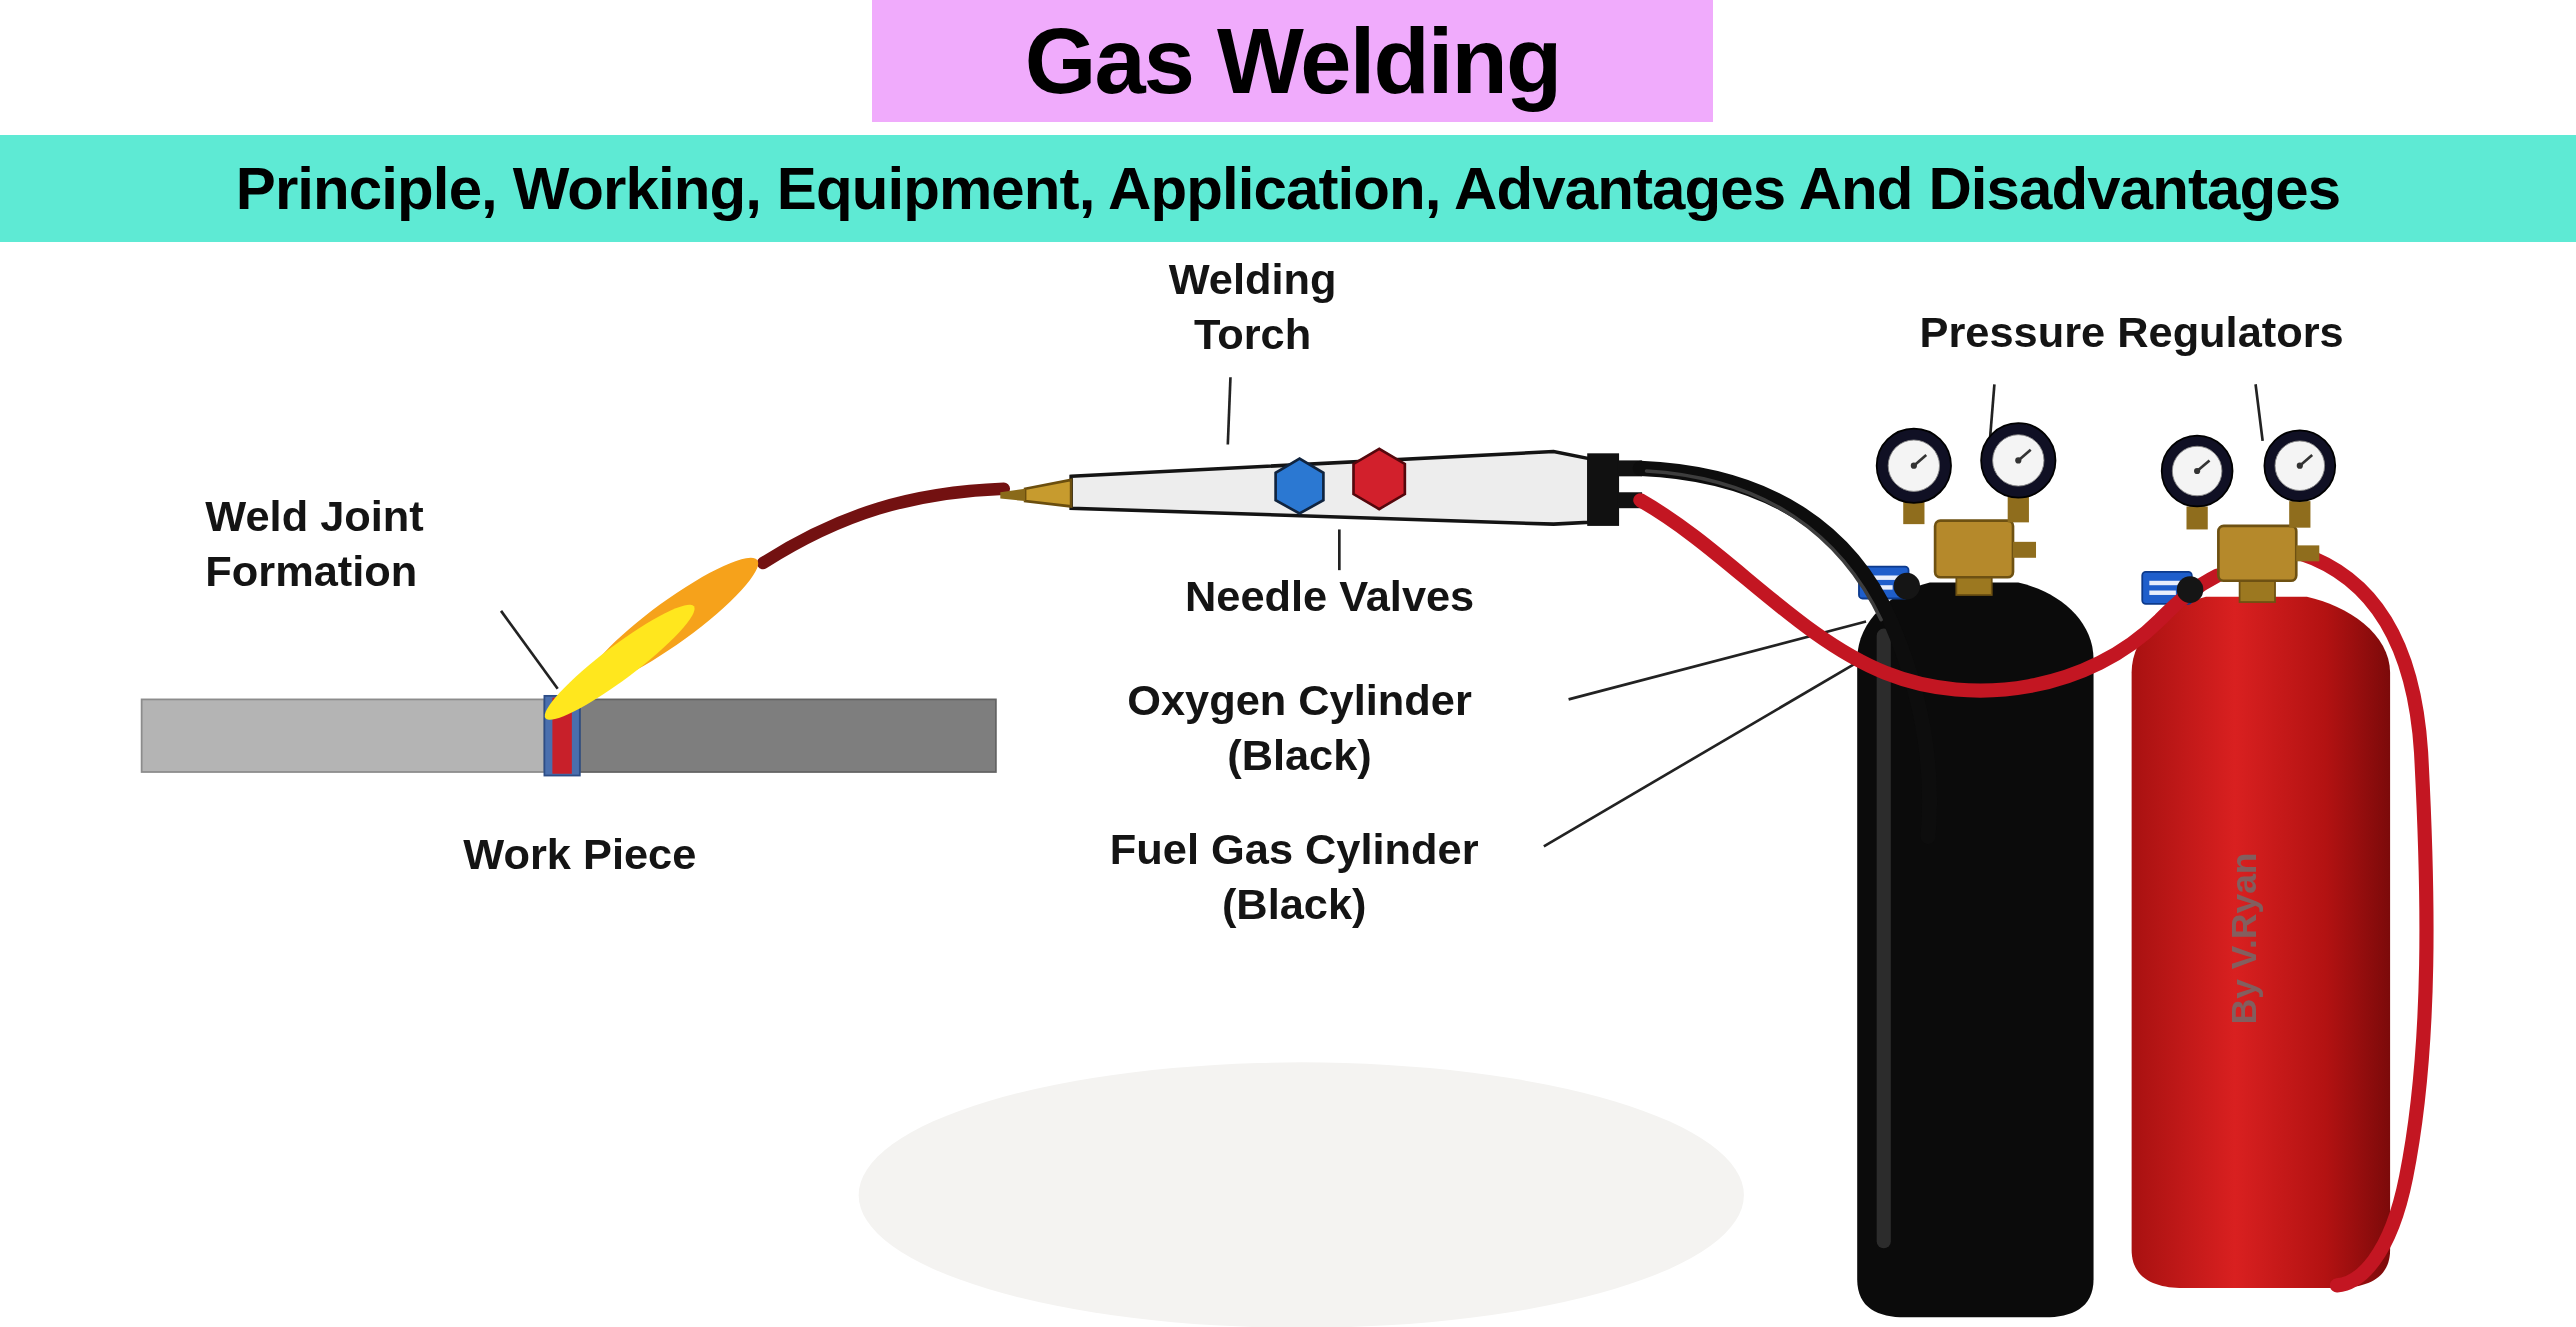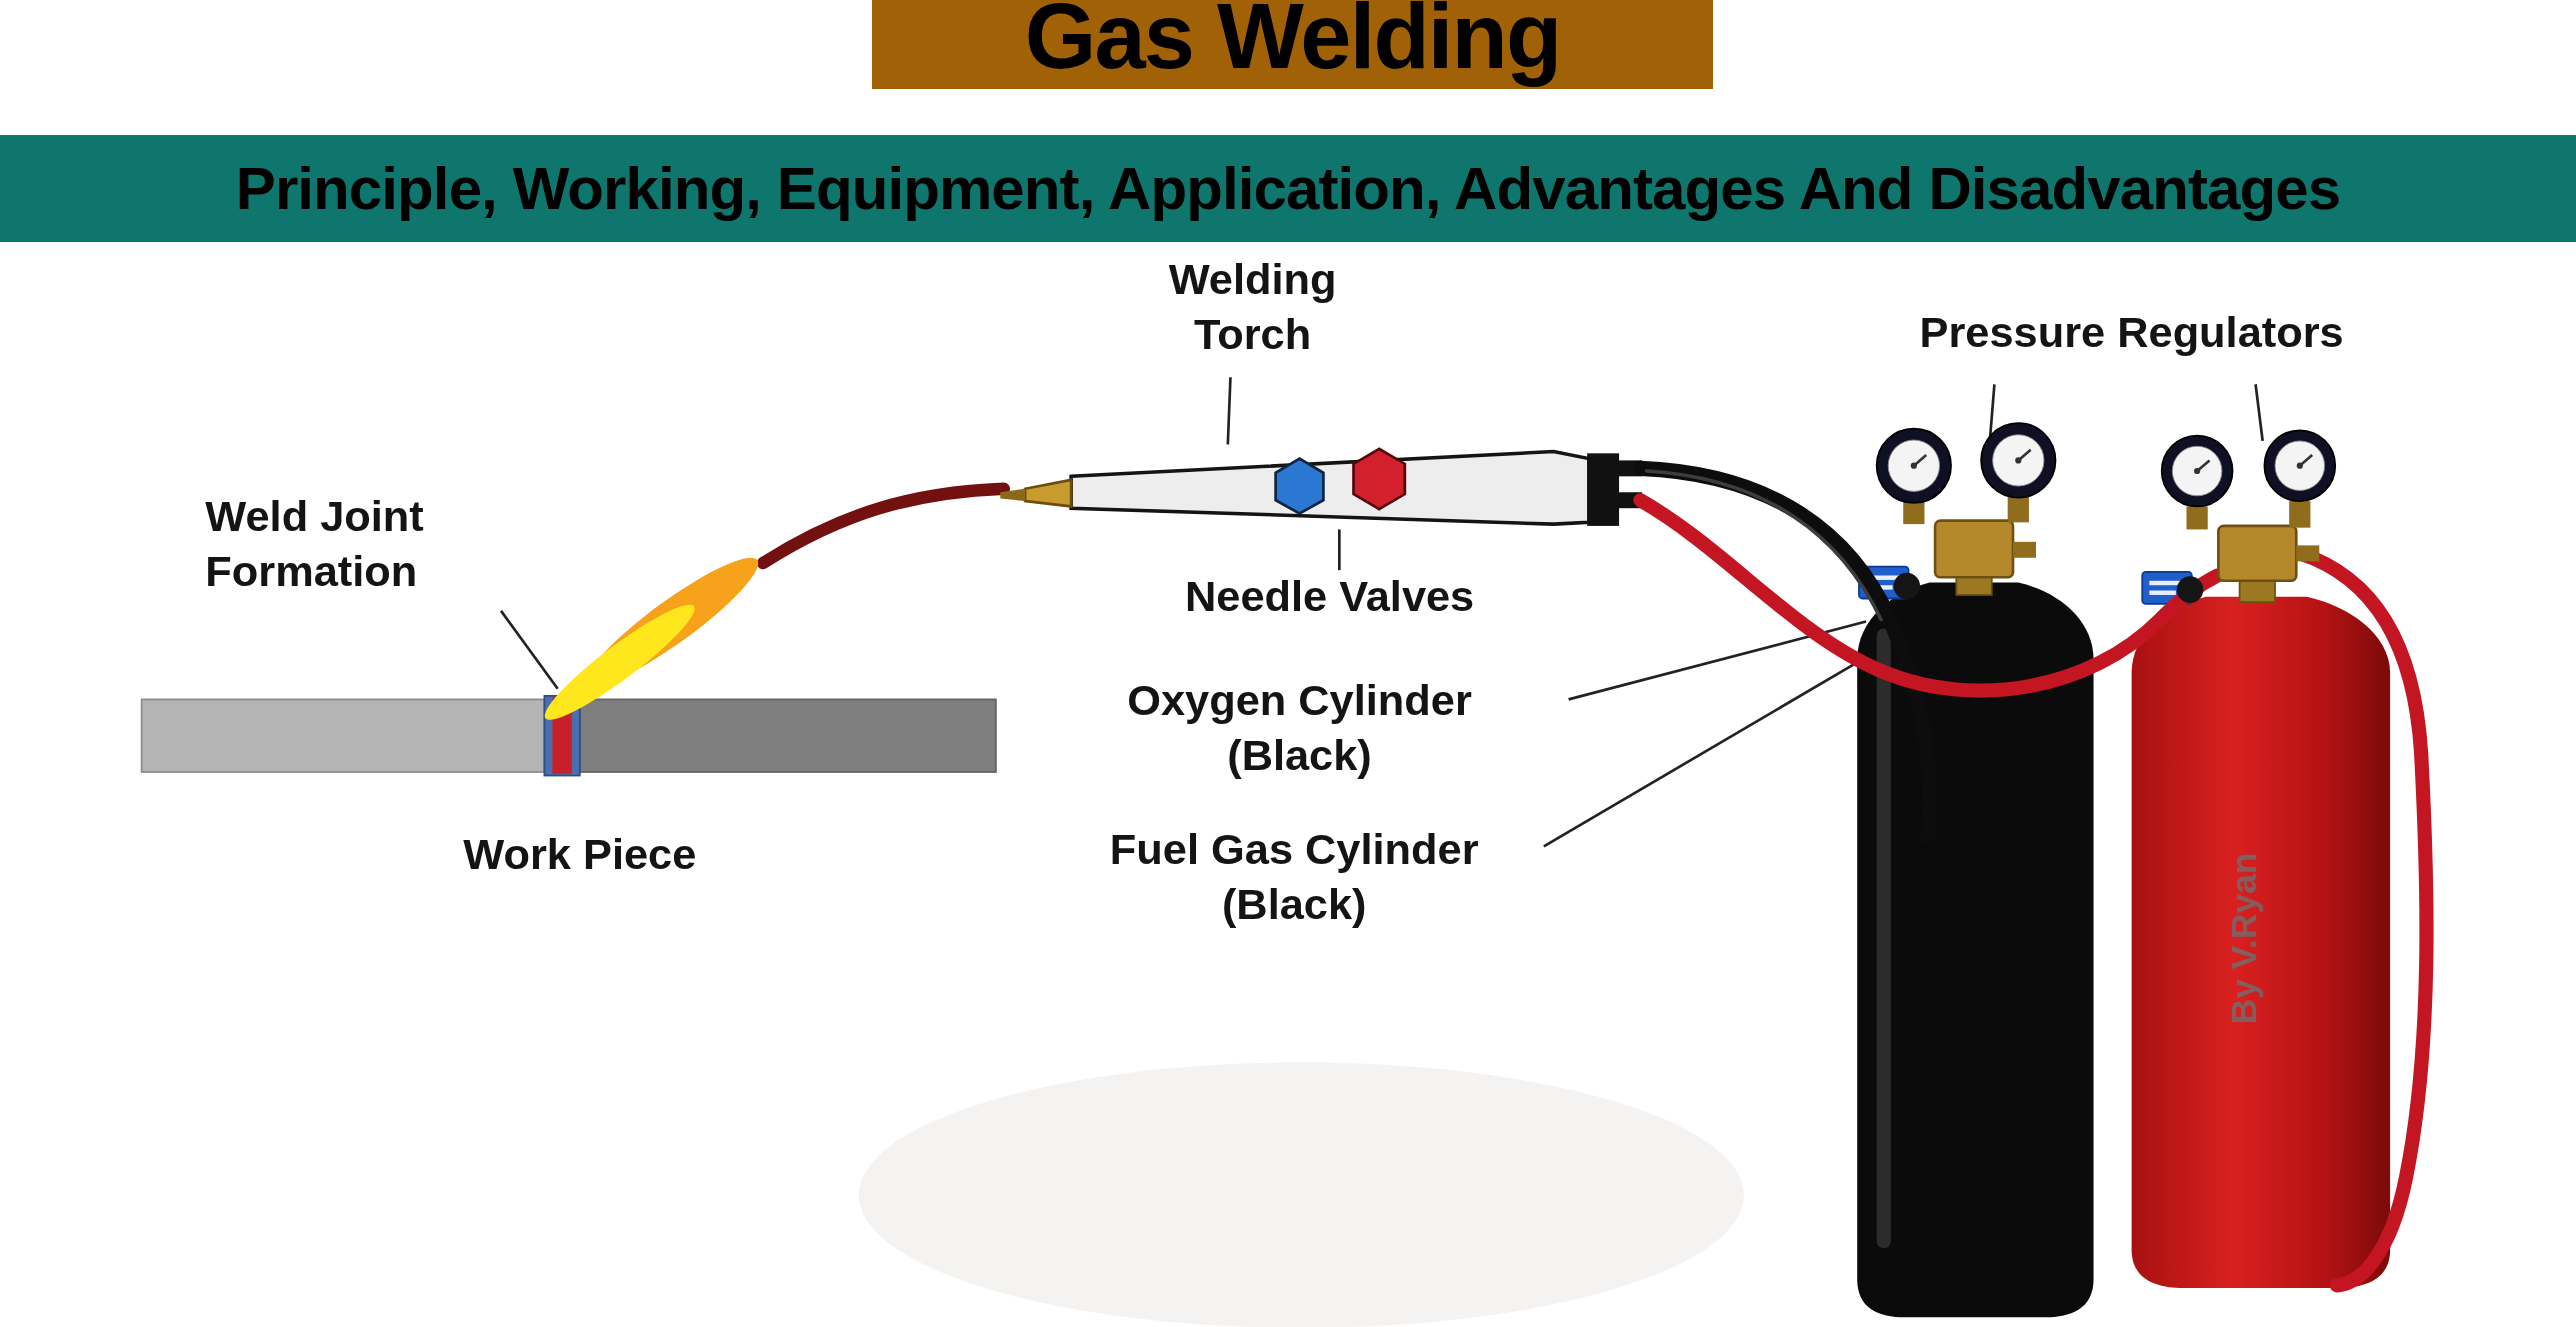--- a/index.html
+++ b/index.html
@@ -6,32 +6,32 @@
   .stage {
     position: relative;
     width: 2576px;
     height: 1328px;
     background: #ffffff;
     overflow: hidden;
     font-family: "Liberation Sans", sans-serif;
   }
   .title-bar {
     position: absolute;
-    left: 872px; top: 0; width: 841px; height: 89px;
-    background: #a16207;
-    display: flex; align-items: flex-end; justify-content: center;
+    left: 872px; top: 0; width: 841px; height: 122px;
+    background: #f0abfc;
+    display: flex; align-items: center; justify-content: center;
   }
   .title-bar .title-text {
     font-size: 92px; font-weight: 900; color: #000;
     letter-spacing: -1.8px; white-space: nowrap;
   }
   .subtitle-bar {
     position: absolute;
     left: 0; top: 135px; width: 2576px; height: 107px;
-    background: #0f766e;
+    background: #5eead4;
     display: flex; align-items: center; justify-content: center;
   }
   .subtitle-bar .subtitle-text {
     font-size: 60px; font-weight: 800; color: #000;
     letter-spacing: -0.9px; white-space: nowrap;
   }
   svg.diagram { position: absolute; left: 0; top: 0; width: 2576px; height: 1328px; }
   .lbl {
     font-family: "Liberation Sans", sans-serif;
     font-weight: 700;

